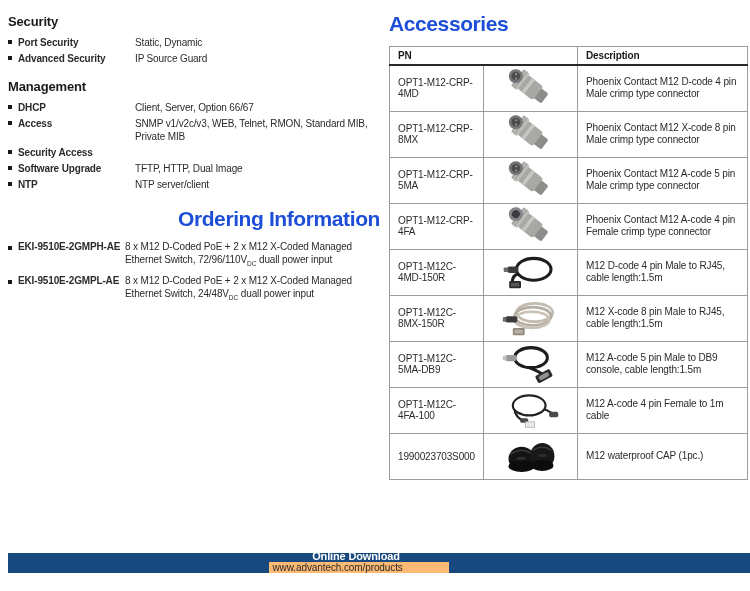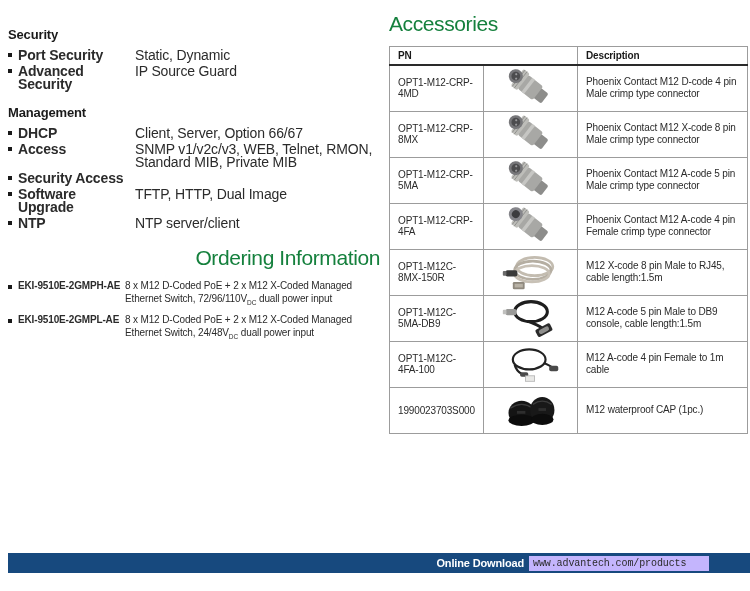--- a/index.html
+++ b/index.html
@@ -1,31 +1,31 @@
 <!DOCTYPE html>
 <html><head>
 <meta charset="utf-8">
 <style>
   * { margin:0; padding:0; box-sizing:border-box; }
   html,body { width:750px; height:591px; background:#fff;
     font-family:"Liberation Sans", sans-serif; color:#2b2b2b; }
   body { position:relative; overflow:hidden; letter-spacing:-0.15px; }
 
   
-  .left-col { position:absolute; left:8px; top:27px; width:372px; }
+  .left-col { position:absolute; left:8px; top:14px; width:372px; }
   .sec-heading { font-size:13px; font-weight:bold; color:#1a1a1a; margin-bottom:7px; }
   .spec-section { margin-bottom:14px; }
-  .spec-row { display:flex; font-size:14px; line-height:13px; margin-bottom:3px; }
+  .spec-row { display:flex; font-size:10px; line-height:13px; margin-bottom:3px; }
   .bullet { width:10px; flex:none; padding-top:4px; }
   .bullet i { display:block; width:4px; height:4px; background:#1a1a1a; }
   .spec-label { width:117px; flex:none; font-weight:bold; }
   .spec-value { flex:1; }
 
   .ordering-title, .accessories-title {
-    font-size:21px; font-weight:normal; color:#15803d; letter-spacing:-0.4px;
+    font-size:21px; font-weight:bold; color:#1d4ed8; letter-spacing:-0.4px;
   }
   .ordering-title { margin:16px 0 9px 0;text-align:right; }
   .order-item { display:flex; font-size:10px; line-height:13px; margin-bottom:4px; }
   .order-sku { width:117px; flex:none; font-weight:bold; }
   .order-desc { flex:1; }
   .order-desc sub { font-size:6.5px; letter-spacing:0; }
 
   
   .right-col { position:absolute; left:389px; top:12px; width:359px; }
   .accessories-title { margin-bottom:10px; }
@@ -39,27 +39,26 @@
   td.pn-cell { padding:4px 8px; width:116px; }
   td.photo-cell { width:72px; text-align:center; }
   td.desc-cell { padding:4px 8px; width:171px; line-height:12.5px; }
   th.pn-head { width:188px; }
   .photo-cell svg { display:block; margin:0 auto; }
 
   
   .footer-bar {
     position:absolute; left:8px; right:0; top:553px; height:20px;
     background:#17497e; display:flex; align-items:center;
-    justify-content:flex-end; padding-right:41px;
+    justify-content:flex-end; padding-right:41px;flex-direction:column;
   }
   .footer-label { color:#fff; font-weight:bold; font-size:11px; margin-right:5px; white-space:nowrap; }
   .url-box {
-    width:180px; height:15px; background:#c4b5fd; display:flex; align-items:center;
+    width:180px; height:15px; background:#fdba74; display:flex; align-items:center;
     padding-left:4px;
-    font-family:Liberation Mono, monospace;
   }
   .url-text { font-size:10px; color:#2b2b2b; letter-spacing:-0.1px; }
 </style>
 </head>
 <body>
 
 <div class="left-col">
 
   <div class="spec-section">
     <div class="sec-heading">Security</div>
@@ -222,20 +221,34 @@
             <line x1="14" y1="10" x2="14" y2="34" stroke="#8f8f8c" stroke-width="1"></line>
             <line x1="17" y1="10" x2="17" y2="34" stroke="#8f8f8c" stroke-width="1"></line>
             <circle cx="10" cy="22" r="8" fill="#85858a"></circle>
             <circle cx="10" cy="22" r="4.5" fill="#3c3c3e"></circle>
           </g>
         </svg>
       </td>
       <td class="desc-cell">Phoenix Contact M12 A-code 4 pin Female crimp type connector</td>
     </tr>
 
+    <tr>
+      <td class="pn-cell">OPT1-M12C-4MD-150R</td>
+      <td class="photo-cell">
+        <svg width="60" height="40" viewBox="0 0 64 44">
+          <ellipse cx="35" cy="19" rx="19" ry="12" fill="none" stroke="#1e1e1e" stroke-width="3.4"></ellipse>
+          <path d="M17 24 Q10 28 12 34" fill="none" stroke="#1e1e1e" stroke-width="3.4"></path>
+          <rect x="6" y="16" width="12" height="7" rx="2" fill="#3a3a3a"></rect>
+          <rect x="2" y="17" width="5" height="5" rx="1" fill="#6b6b6b"></rect>
+          <rect x="8" y="32" width="13" height="8" rx="1.5" fill="#2a2a2a"></rect>
+          <rect x="10" y="34" width="9" height="4" fill="#555"></rect>
+        </svg>
+      </td>
+      <td class="desc-cell">M12 D-code 4 pin Male to RJ45, cable length:1.5m</td>
+    </tr>
 
     <tr>
       <td class="pn-cell">OPT1-M12C-8MX-150R</td>
       <td class="photo-cell">
         <svg width="60" height="40" viewBox="0 0 64 44">
           <ellipse cx="36" cy="16" rx="20" ry="10" fill="none" stroke="#c3bcb0" stroke-width="3"></ellipse>
           <ellipse cx="34" cy="20" rx="20" ry="10" fill="none" stroke="#b5aea2" stroke-width="3"></ellipse>
           <ellipse cx="33" cy="24" rx="19" ry="9" fill="none" stroke="#c8c1b6" stroke-width="3"></ellipse>
           <rect x="4" y="20" width="13" height="7" rx="2" fill="#3a3a3a"></rect>
           <rect x="1" y="21" width="4" height="5" rx="1" fill="#6b6b6b"></rect>

